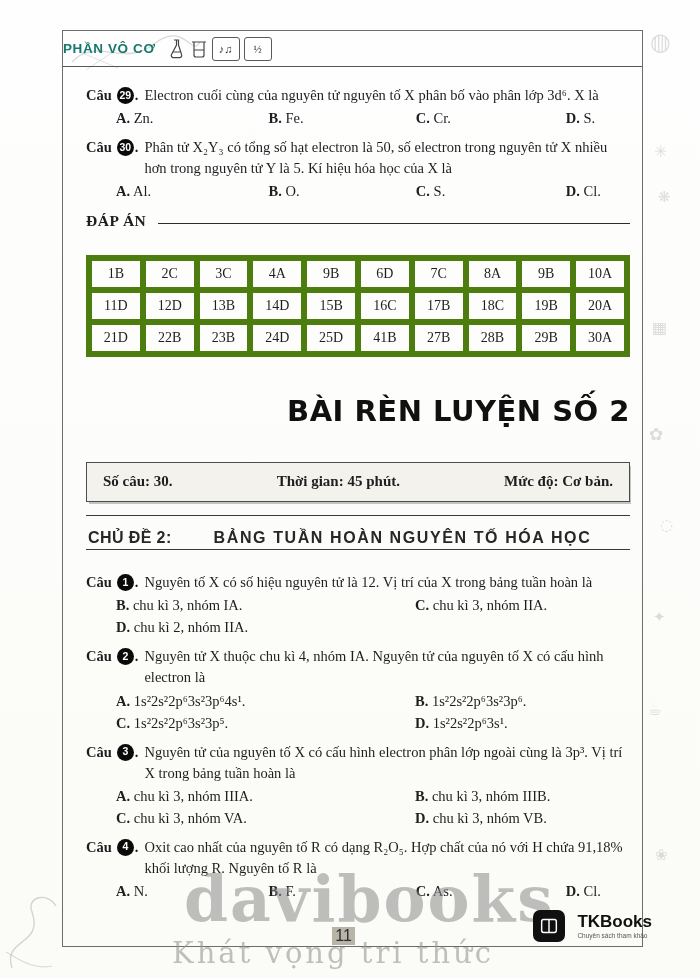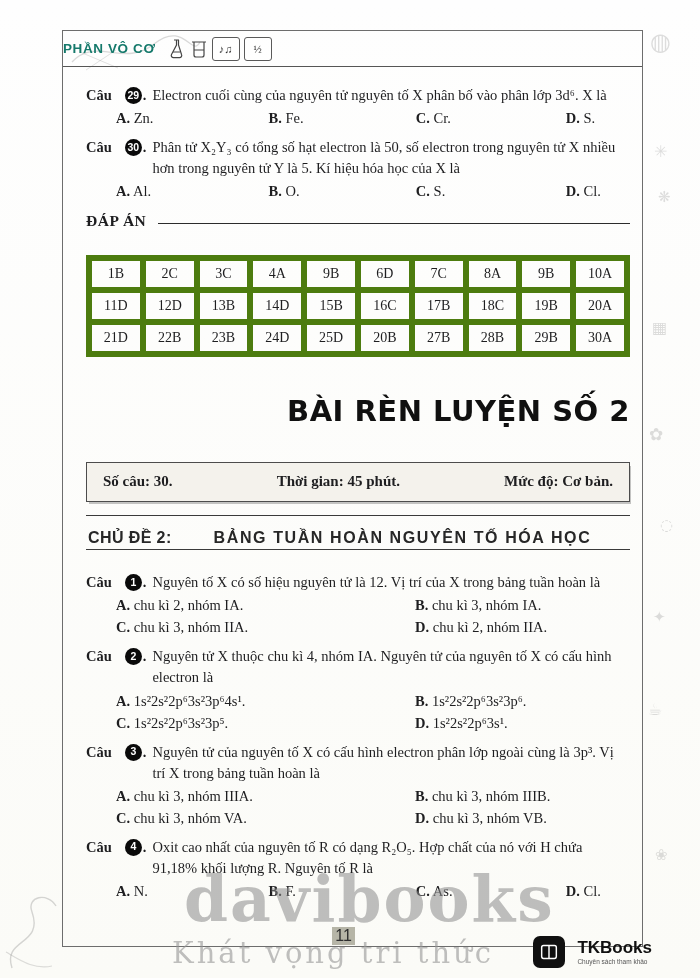--- a/index.html
+++ b/index.html
@@ -34,21 +34,21 @@
   
   .page-main { padding:18px 12px 0 23px; font-size:14.5px; line-height:1.45; }
 
   .question { }
   .q-head { display:flex; align-items:flex-start; }
   .q-label { font-weight:700; margin-right:5px; }
   .q-num {
     flex:none; width:17px; height:17px; border-radius:50%; background:#0a0a0a;
     color:#fff; font-size:10.5px; font-weight:700;
     font-family:"Liberation Sans", sans-serif;
-    display:inline-flex; align-items:center; justify-content:center; margin-top:2px;margin-left:8px;
+    display:inline-flex; align-items:center; justify-content:center; margin-top:2px;
   }
   .q-dot { font-weight:700; margin:0 6px 0 1px; }
   .q-text { flex:1; }
   .q-options { margin:2px 0 8px 30px; display:grid; column-gap:6px; }
   .cols-4 { grid-template-columns:28.5% 27.5% 28% 16%; }
   .cols-2 { grid-template-columns:57% 43%; row-gap:1px; }
   .opt-key { font-weight:700; }
 
   .dapan-row { display:flex; align-items:center; gap:12px; margin-top:4px; }
   .dapan-title { font-weight:700; font-size:15.5px; letter-spacing:.5px; }
@@ -93,21 +93,21 @@
     position:absolute; left:172px; top:936px; z-index:5; pointer-events:none;
     font-family:"DejaVu Serif", serif; font-size:29px; color:#969696;
     opacity:.6; letter-spacing:3px; filter:blur(.3px);
   }
   .page-badge {
     position:absolute; left:332px; top:927px; width:23px; height:18px; z-index:6;
     background:#b6b5a7; color:#2e2e2e; font-family:"Liberation Sans", sans-serif;
     font-size:16px; display:flex; align-items:center; justify-content:center;
   }
   .brand {
-    position:absolute; right:48px; top:936px; z-index:6;
+    position:absolute; right:48px; top:910px; z-index:6;
     display:flex; gap:12px; align-items:center;
   }
   .brand-box {
     width:32px; height:32px; background:#101010; border-radius:7px;
     display:flex; align-items:center; justify-content:center;
   }
   .brand-text { display:flex; flex-direction:column; line-height:1.1; }
   .brand-name { font-family:"Liberation Sans", sans-serif; font-weight:700; font-size:17px; color:#101010; }
   .brand-sub { font-size:6.5px; color:#555; font-family:"Liberation Sans", sans-serif; }
 
@@ -234,21 +234,21 @@
               <td>18C</td>
               <td>19B</td>
               <td>20A</td>
             </tr>
             <tr>
               <td>21D</td>
               <td>22B</td>
               <td>23B</td>
               <td>24D</td>
               <td>25D</td>
-              <td>20B</td>
+              <td>41B</td>
               <td>27B</td>
               <td>28B</td>
               <td>29B</td>
               <td>30A</td>
             </tr>
           </tbody>
       </table>
 
       <h1 class="big-title">BÀI RÈN LUYỆN SỐ 2</h1>
 
@@ -265,21 +265,20 @@
 
       <div class="questions-main">
           <div class="question">
             <div class="q-head">
               <span class="q-label">Câu</span>
               <span class="q-num">1</span>
               <span class="q-dot">.</span>
               <span class="q-text">Nguyên tố X có số hiệu nguyên tử là 12. Vị trí của X trong bảng tuần hoàn là</span>
             </div>
             <div class="q-options cols-2">
-              <span class="opt"><b class="opt-key">A.</b> <span class="opt-text">chu kì 2, nhóm IA.</span></span>
               <span class="opt"><b class="opt-key">B.</b> <span class="opt-text">chu kì 3, nhóm IA.</span></span>
               <span class="opt"><b class="opt-key">C.</b> <span class="opt-text">chu kì 3, nhóm IIA.</span></span>
               <span class="opt"><b class="opt-key">D.</b> <span class="opt-text">chu kì 2, nhóm IIA.</span></span>
             </div>
           </div>
           <div class="question">
             <div class="q-head">
               <span class="q-label">Câu</span>
               <span class="q-num">2</span>
               <span class="q-dot">.</span>

